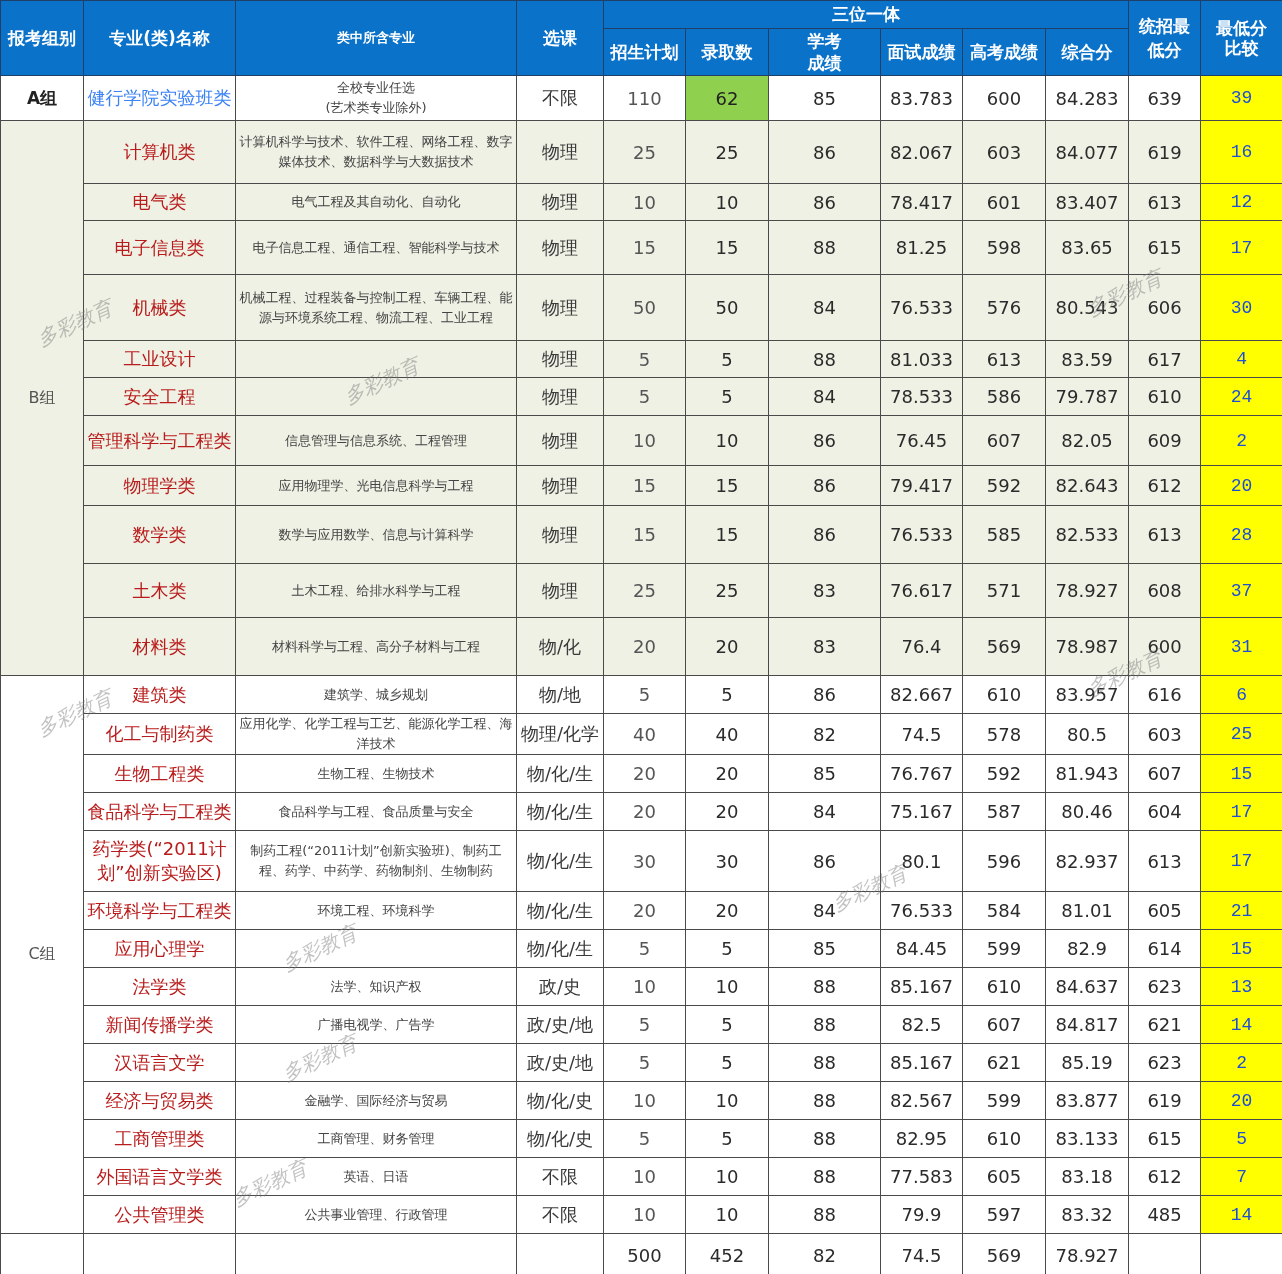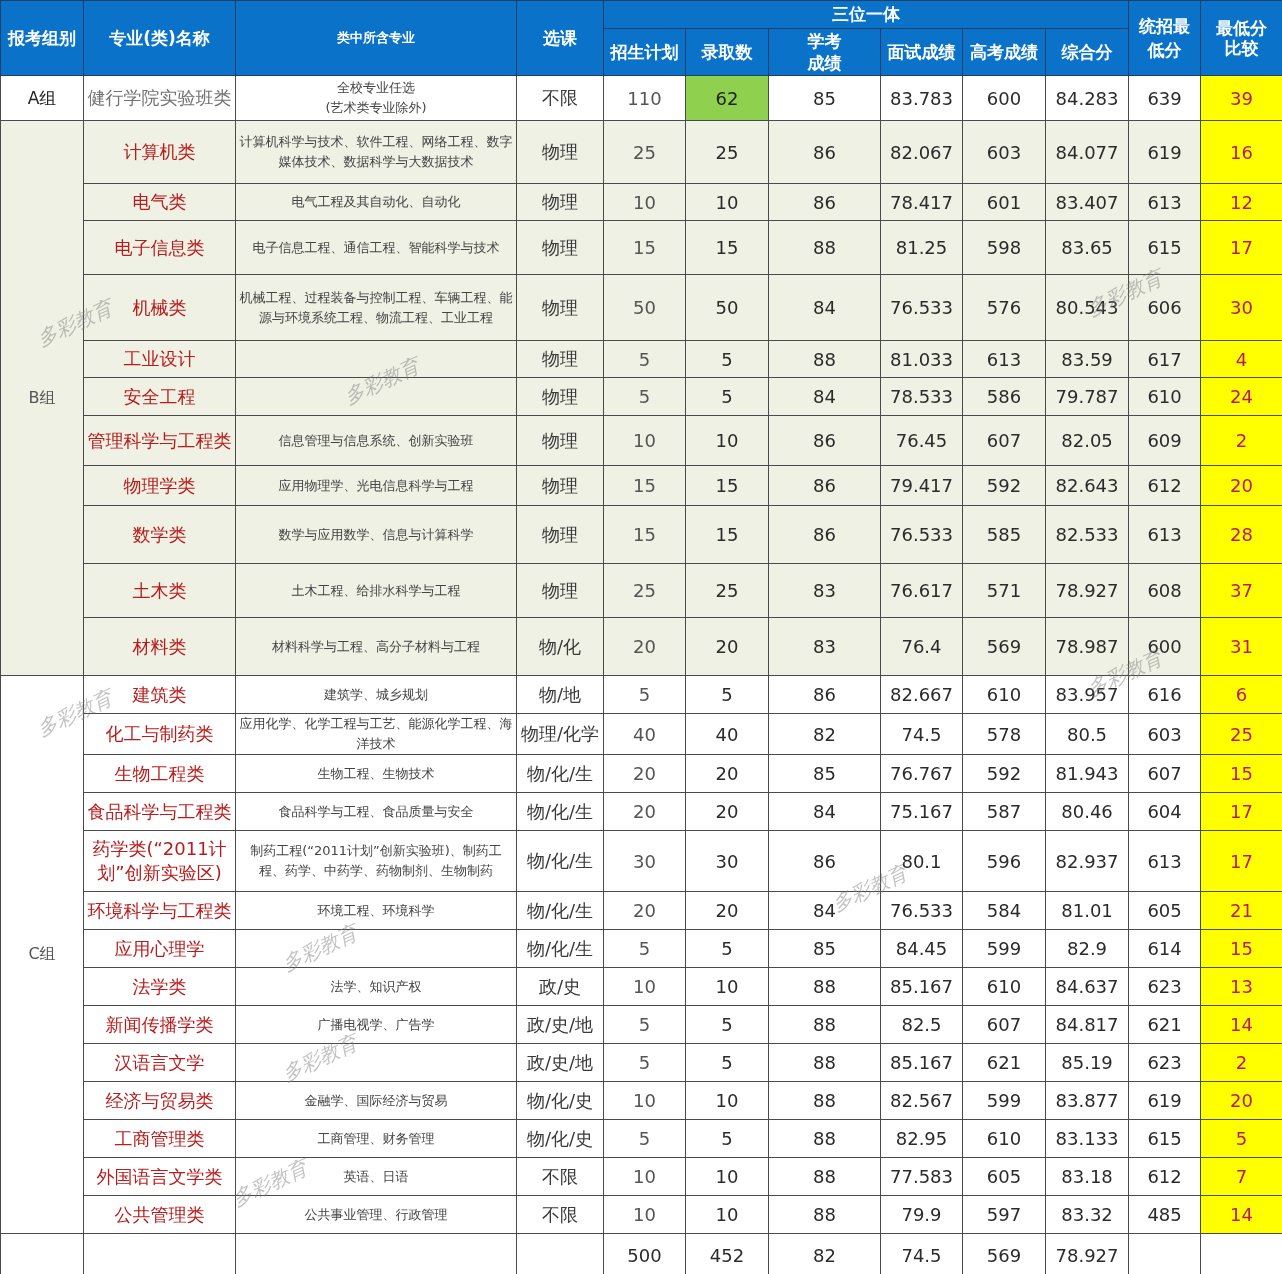--- a/index.html
+++ b/index.html
@@ -12,24 +12,24 @@
   td { font-size:18px; color:#3a3a3a; }
   td.num { font-size:18px; color:#2b2b2b; }
   td.plan { color:#555; }
   td.majors { font-size:13px; color:#444; line-height:20px; }
   td.name { font-size:18px; color:#b91c1c; }
   tr.grpA td { background:#ffffff; }
   tr.grpB td { background:#eef1e4; }
   tr.grpC td { background:#ffffff; }
   td.groupB { background:#eef1e4 !important; font-size:16px; color:#555; }
   td.groupC { background:#ffffff !important; font-size:16px; color:#555; }
-  td.groupA { font-size:17px; font-weight:normal; color:#222; }
+  td.groupA { font-size:17px; font-weight:bold; color:#222; }
   td.green { background:#8fd14f !important; color:#222; }
-  td.yellow { background:#ffff00 !important; color:#be185d; }
-  td.nameA { font-size:18px; color:#737373; }
+  td.yellow { background:#ffff00 !important; color:#1d4ed8;font-family:Liberation Mono, monospace; }
+  td.nameA { font-size:18px; color:#3b82f6; }
   .wm { position:absolute; color:rgba(120,120,120,0.45); font-size:20px; font-style:italic; transform:rotate(-25deg); pointer-events:none; white-space:nowrap; font-family:"DejaVu Serif", serif; }
 </style>
 </head>
 <body>
 
 <table class="grid">
   <colgroup>
     <col style="width:83px">
       <col style="width:152px">
       <col style="width:281px">
@@ -152,21 +152,21 @@
         <td class="num">5</td>
         <td class="num">84</td>
         <td class="num">78.533</td>
         <td class="num">586</td>
         <td class="num">79.787</td>
         <td class="num">610</td>
         <td class="num yellow">24</td>
       </tr>
       <tr class="grpB" style="height: 50px;">
         <td class="name">管理科学与工程类</td>
-        <td class="majors" style="white-space:pre-line">信息管理与信息系统、创新实验班</td>
+        <td class="majors" style="white-space:pre-line">信息管理与信息系统、工程管理</td>
         <td>物理</td>
         <td class="num plan">10</td>
         <td class="num">10</td>
         <td class="num">86</td>
         <td class="num">76.45</td>
         <td class="num">607</td>
         <td class="num">82.05</td>
         <td class="num">609</td>
         <td class="num yellow">2</td>
       </tr>

